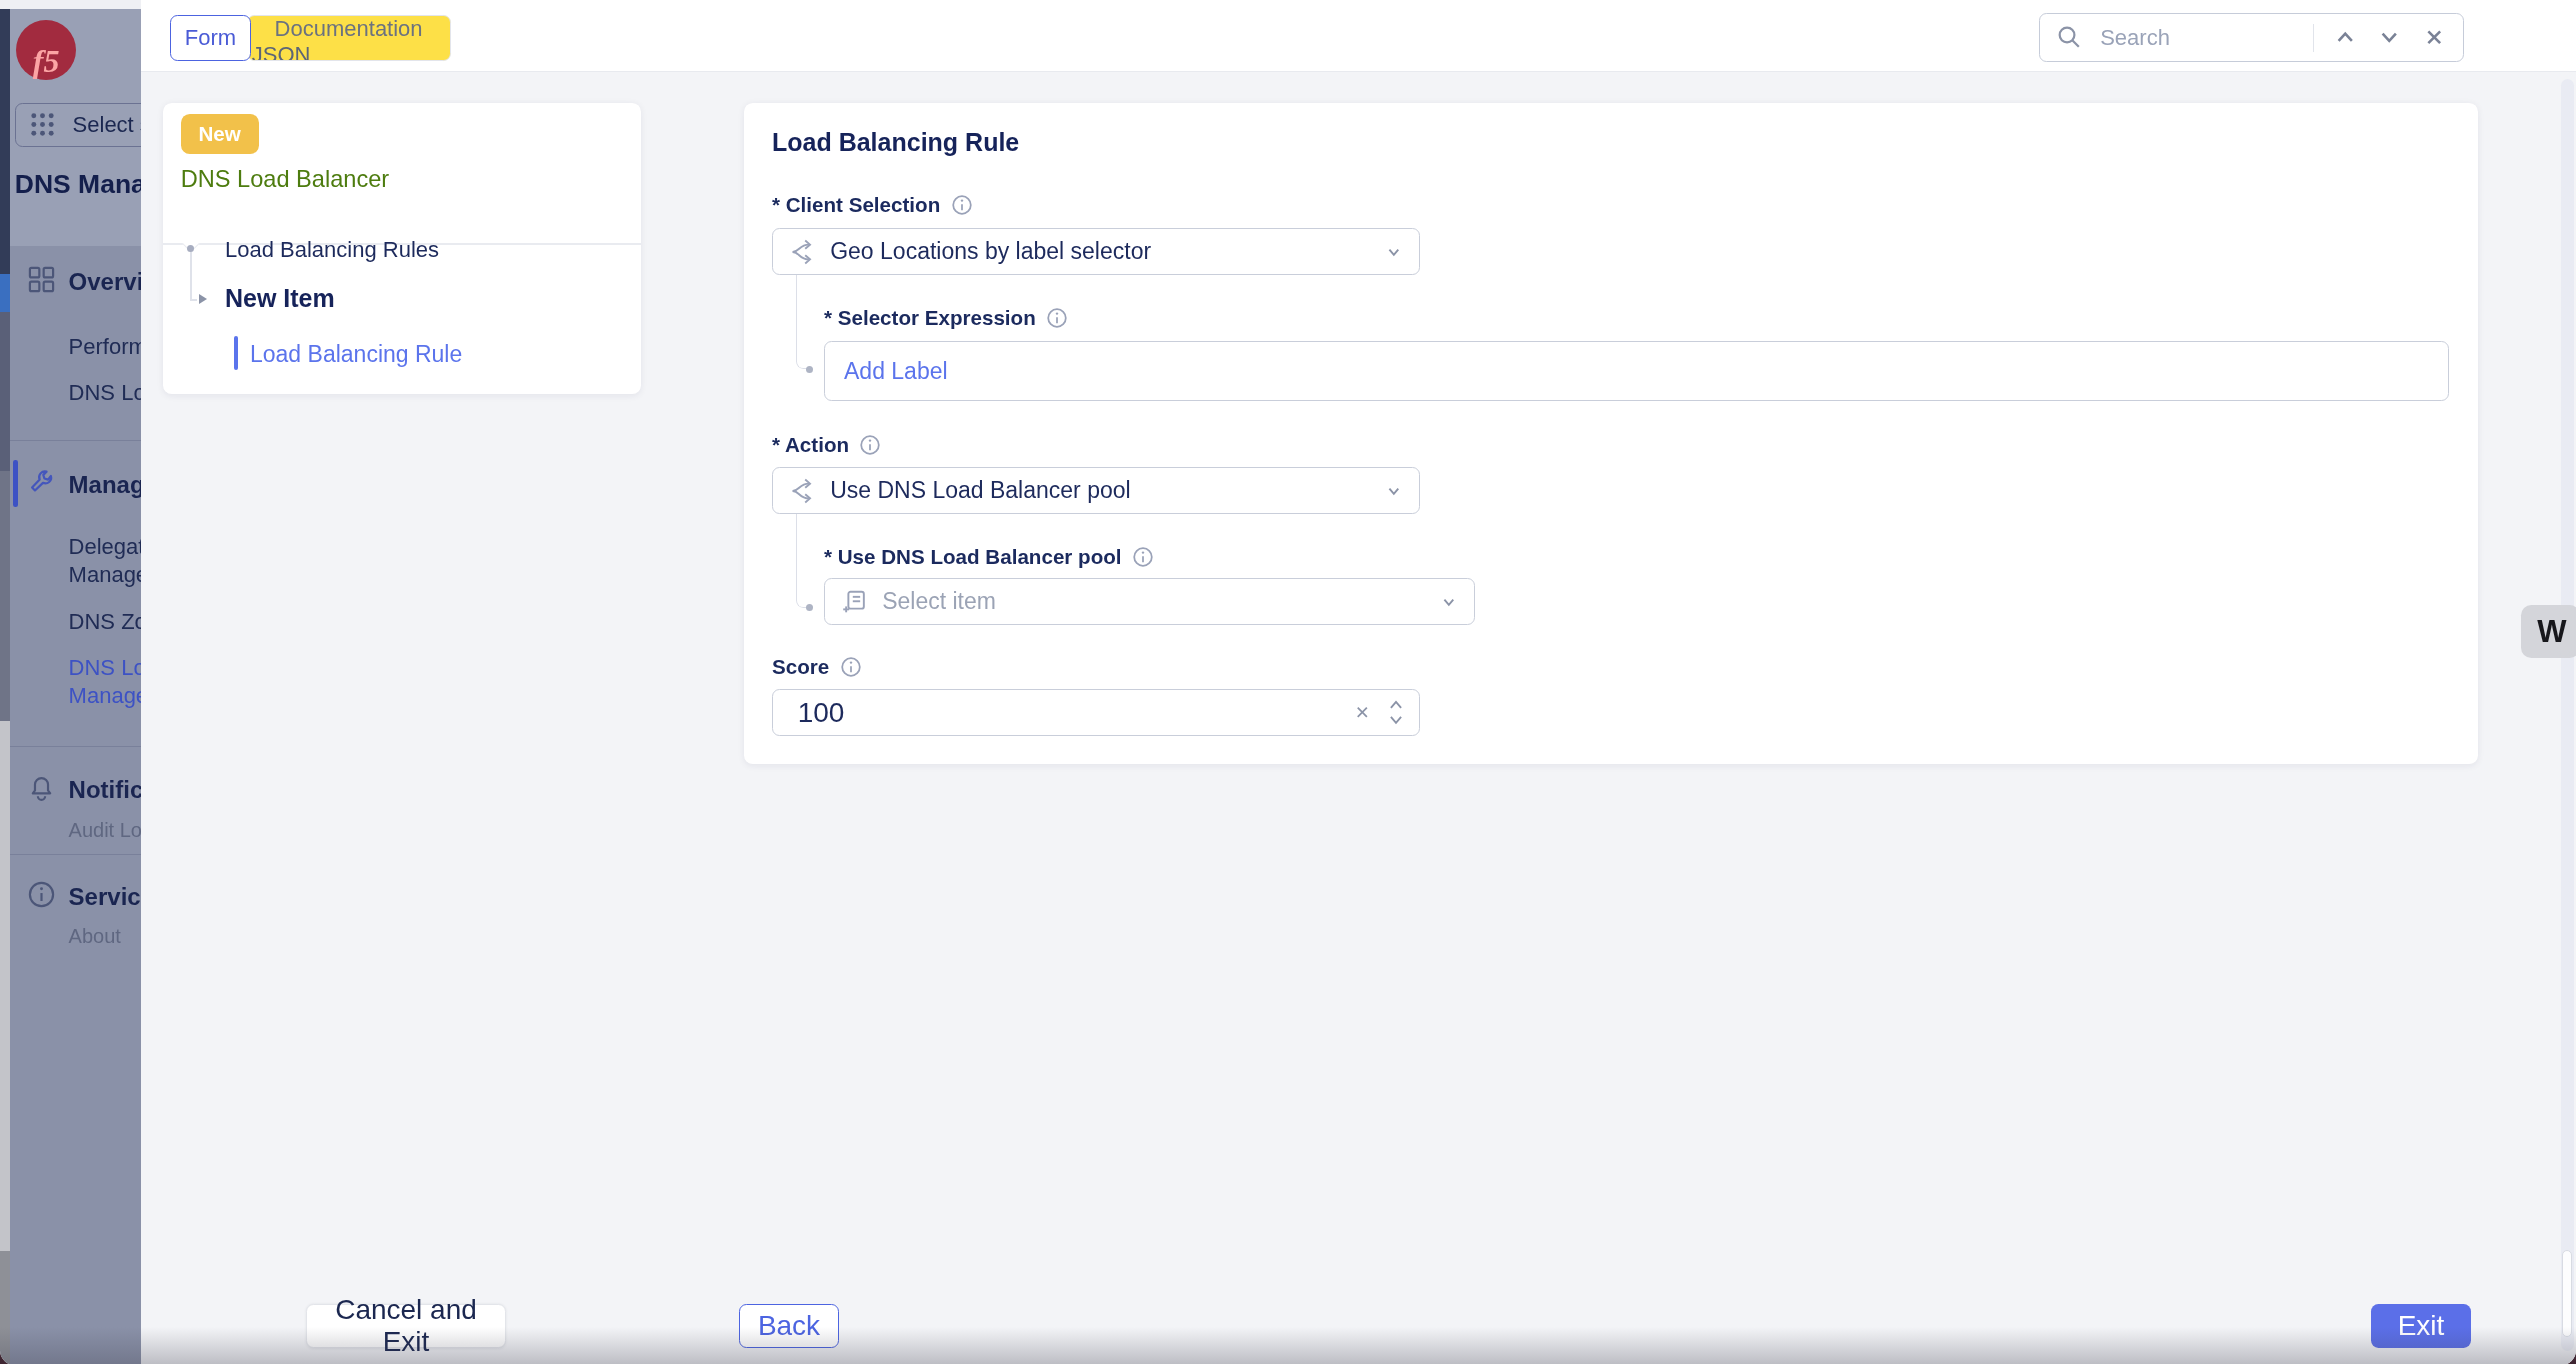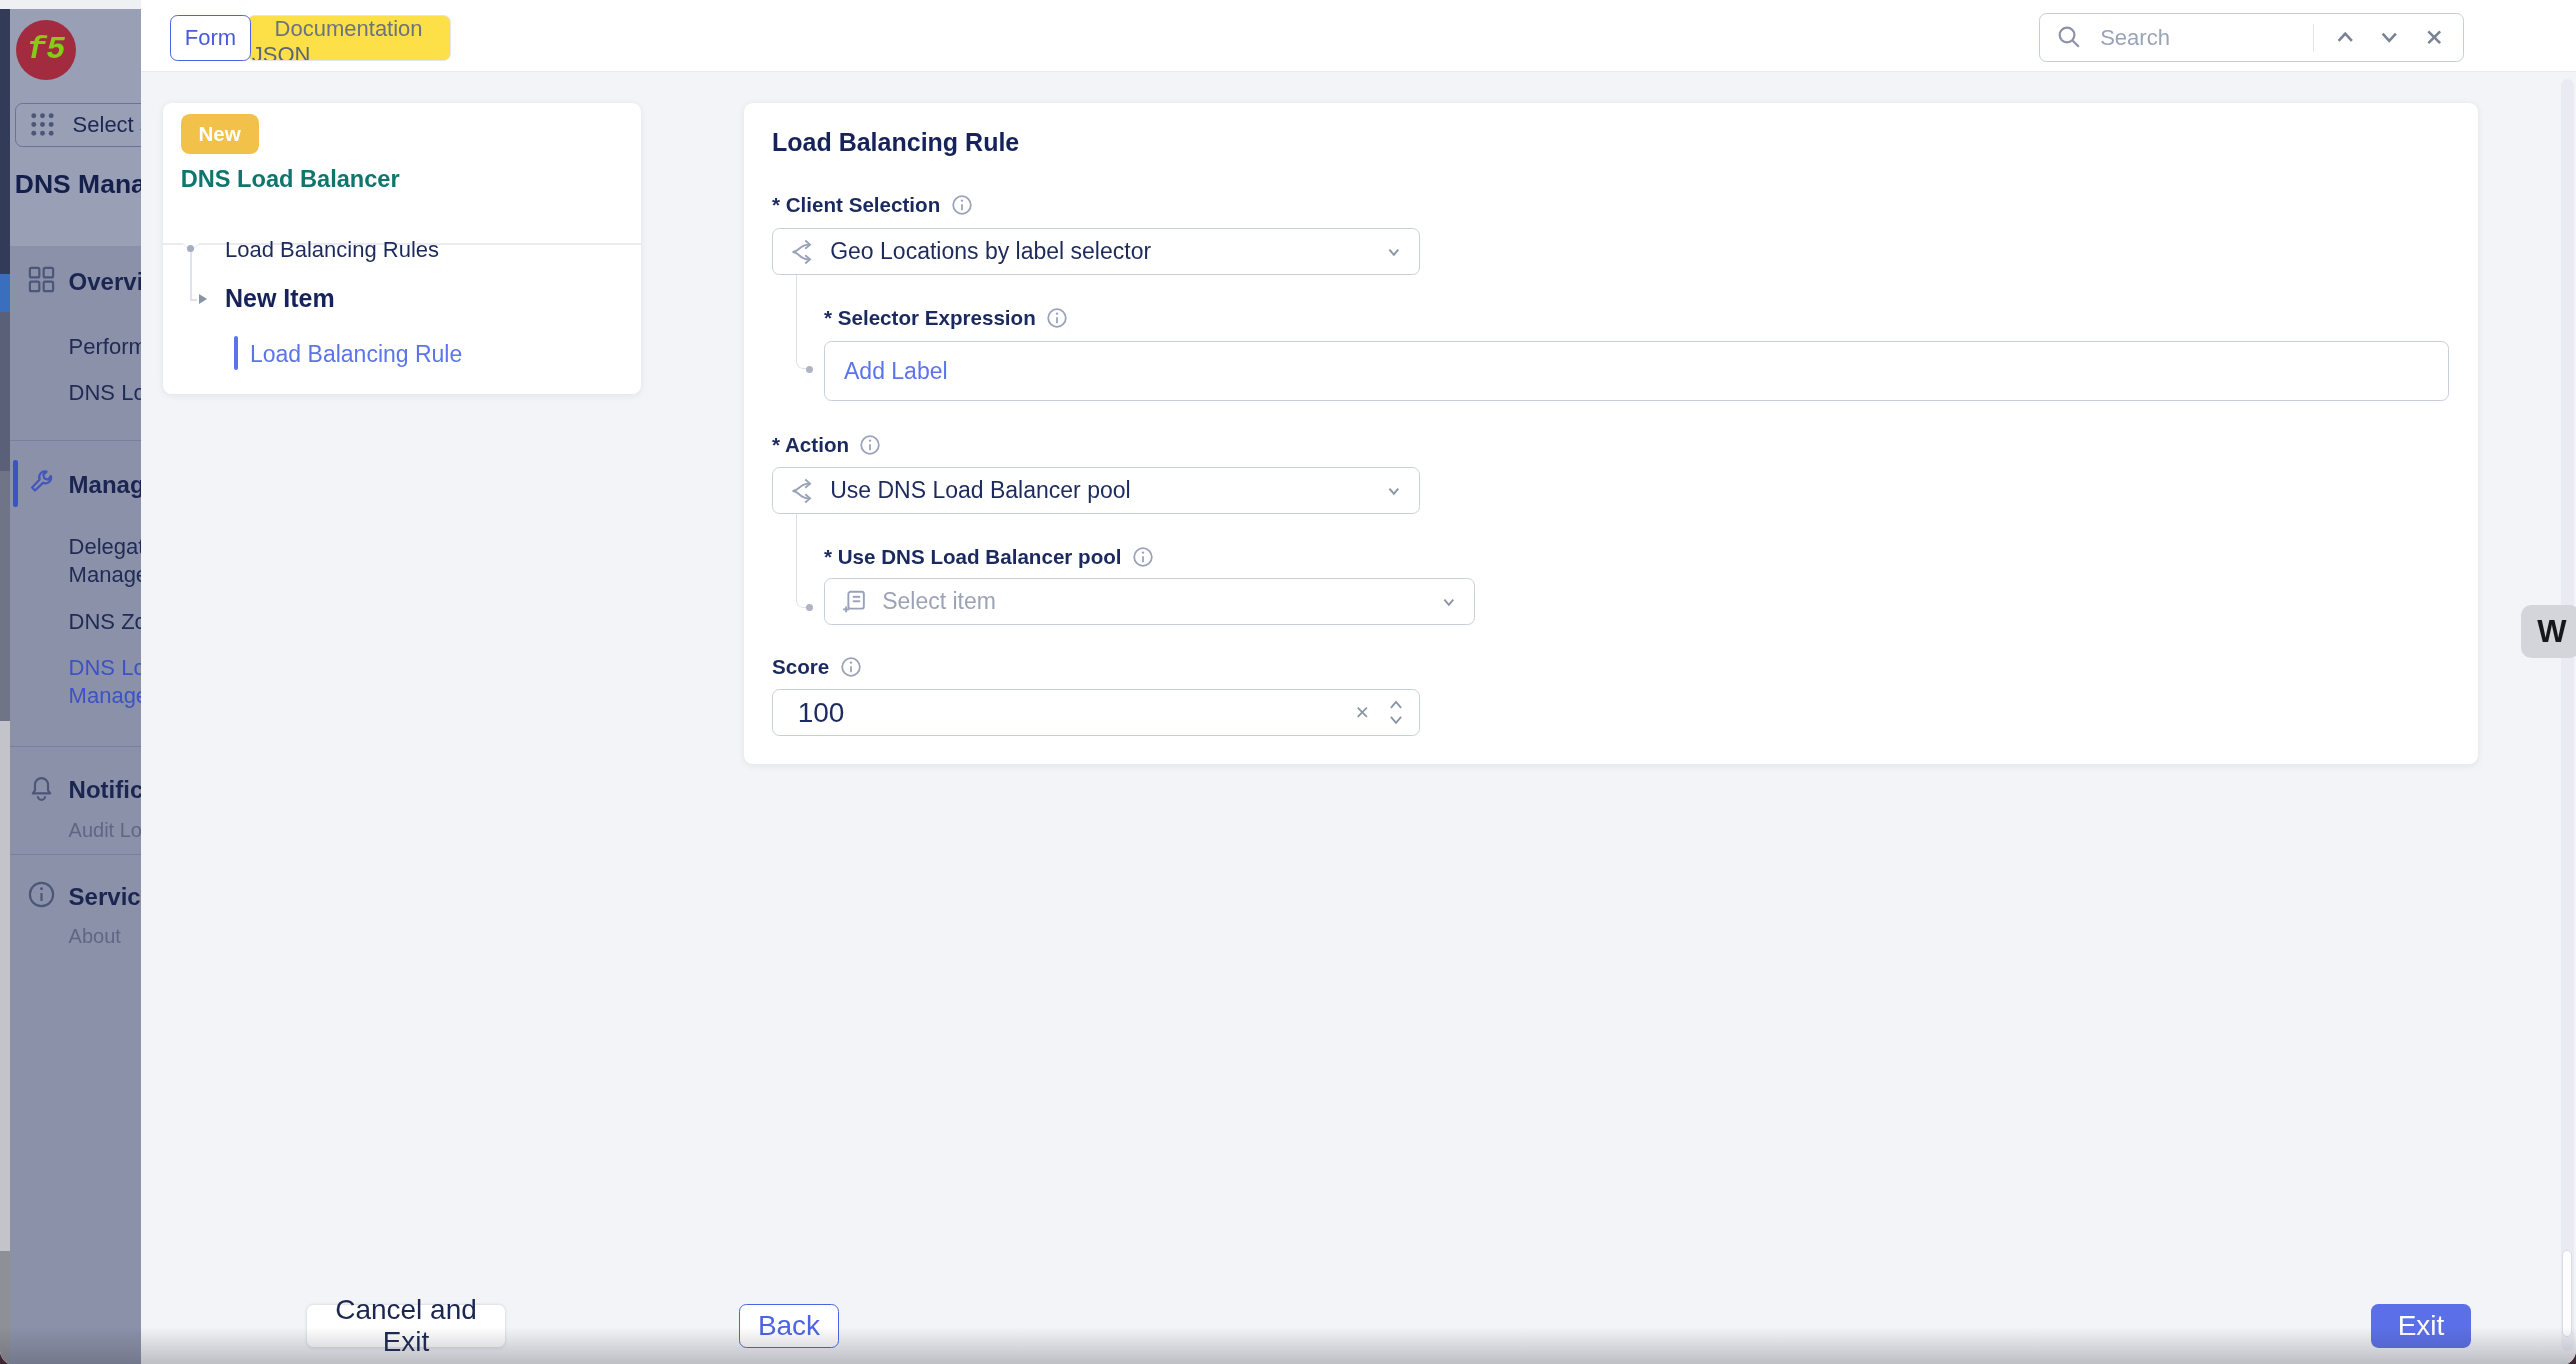--- a/index.html
+++ b/index.html
@@ -8,22 +8,22 @@
   .window{position:absolute;inset:0;background:#f3f4f7;border-radius:0 0 14.7px 14.7px;overflow:hidden;}
 
   
   .left-strip{position:absolute;left:0;top:0;width:9.6px;height:100%;
     background:linear-gradient(#eceef2 0 8.8px,#323c58 8.8px 274px,#3a6fc0 274px 312px,#5a6078 312px 471px,#6f7487 471px 721px,#c3c4c9 721px 1251px,#8e9097 1251px 100%);}
 
   
   .sidebar{position:absolute;left:9.6px;top:8.8px;bottom:0;width:132px;overflow:hidden;white-space:nowrap;
     background:linear-gradient(#99a0b5 0 237px,#8a91a8 237px 100%);}
   .sb-divider{position:absolute;left:0;width:100%;height:1.5px;background:#79809a;}
-  .f5-circle{position:absolute;left:6.6px;top:11px;width:60px;height:60px;border-radius:50%;background:#a22b3f;color:#84cc16;
-    display:flex;align-items:center;justify-content:center;font-family:Liberation Mono, monospace;font-style:italic;font-weight:bold;font-size:32px;}
+  .f5-circle{position:absolute;left:6.6px;top:11px;width:60px;height:60px;border-radius:50%;background:#a22b3f;color:#fca5a5;
+    display:flex;align-items:flex-end;justify-content:center;font-family:Liberation Serif, serif;font-style:italic;font-weight:bold;font-size:32px;}
   .sb-select{position:absolute;left:5.2px;top:94px;width:309px;height:44px;border:1.5px solid #6b7292;border-radius:7.4px;
     display:flex;align-items:center;gap:16px;padding-left:11.8px;color:#1b2750;font-size:22px;}
   .sb-product{position:absolute;left:5.2px;top:160px;font-size:26.5px;font-weight:800;color:#141f4c;}
   .sb-item{position:absolute;left:59px;color:#202c55;font-size:22px;line-height:28px;}
   .sb-head{position:absolute;left:59px;color:#1a2551;font-size:24px;font-weight:600;}
   .sb-icon{position:absolute;left:17.7px;width:29px;height:29px;color:#4c5678;}
   .sb-muted{color:#5f6781;font-size:20px;}
   .sb-blue{color:#3d52c4;}
   .sb-activebar{position:absolute;left:3.7px;top:451px;width:4.4px;height:47px;border-radius:2.2px;background:#3d52c4;}
 
@@ -49,21 +49,21 @@
   .sicon{width:26.5px;height:26.5px;color:#8b93a7;flex:0 0 auto;}
 
   
   .card{position:absolute;background:#fff;border-radius:8.8px;box-shadow:0 1.5px 7.4px rgba(25,35,70,.07);}
   .tree-card{left:22px;top:31px;width:478px;height:291px;}
   .form-card{left:603px;top:31px;width:1734px;height:661px;}
 
   
   .badge-new{position:absolute;left:17.7px;top:11px;width:78px;height:40px;border-radius:8.8px;background:#f2c14a;color:#fff;
     font-size:20.6px;font-weight:bold;display:flex;align-items:center;justify-content:center;}
-  .tree-title{position:absolute;left:17.7px;top:63px;font-size:23.6px;font-weight:700;color:#0f766e;}
+  .tree-title{position:absolute;left:17.7px;top:63px;font-size:23.6px;font-weight:400;color:#4d7c0f;}
   .tree-divider{position:absolute;left:0;right:0;top:140px;height:1.5px;background:#e9ebf0;}
   .tree-notch{position:absolute;left:22px;top:135px;width:11.8px;height:11.8px;background:#fff;transform:rotate(45deg);
     border-right:1.5px solid #e9ebf0;border-bottom:1.5px solid #e9ebf0;}
   .tree-vline{position:absolute;left:27px;top:149px;width:1.5px;height:49px;background:#dfe2ea;}
   .tree-dot{position:absolute;left:24px;top:142px;width:7.4px;height:7.4px;border-radius:50%;background:#a7adc0;}
   .tree-stub{position:absolute;left:27px;top:196px;width:7.4px;height:1.5px;background:#dfe2ea;}
   .tree-arrow{position:absolute;left:36px;top:191px;width:0;height:0;border-left:8.8px solid #8b93a7;border-top:5.9px solid transparent;border-bottom:5.9px solid transparent;}
   .tree-item1{position:absolute;left:62px;top:134px;font-size:22px;color:#1d2a5c;}
   .tree-item2{position:absolute;left:62px;top:181px;font-size:25px;font-weight:bold;color:#16235a;}
   .tree-bar{position:absolute;left:71px;top:233px;width:3.7px;height:34px;border-radius:2.2px;background:#5b74ec;}

